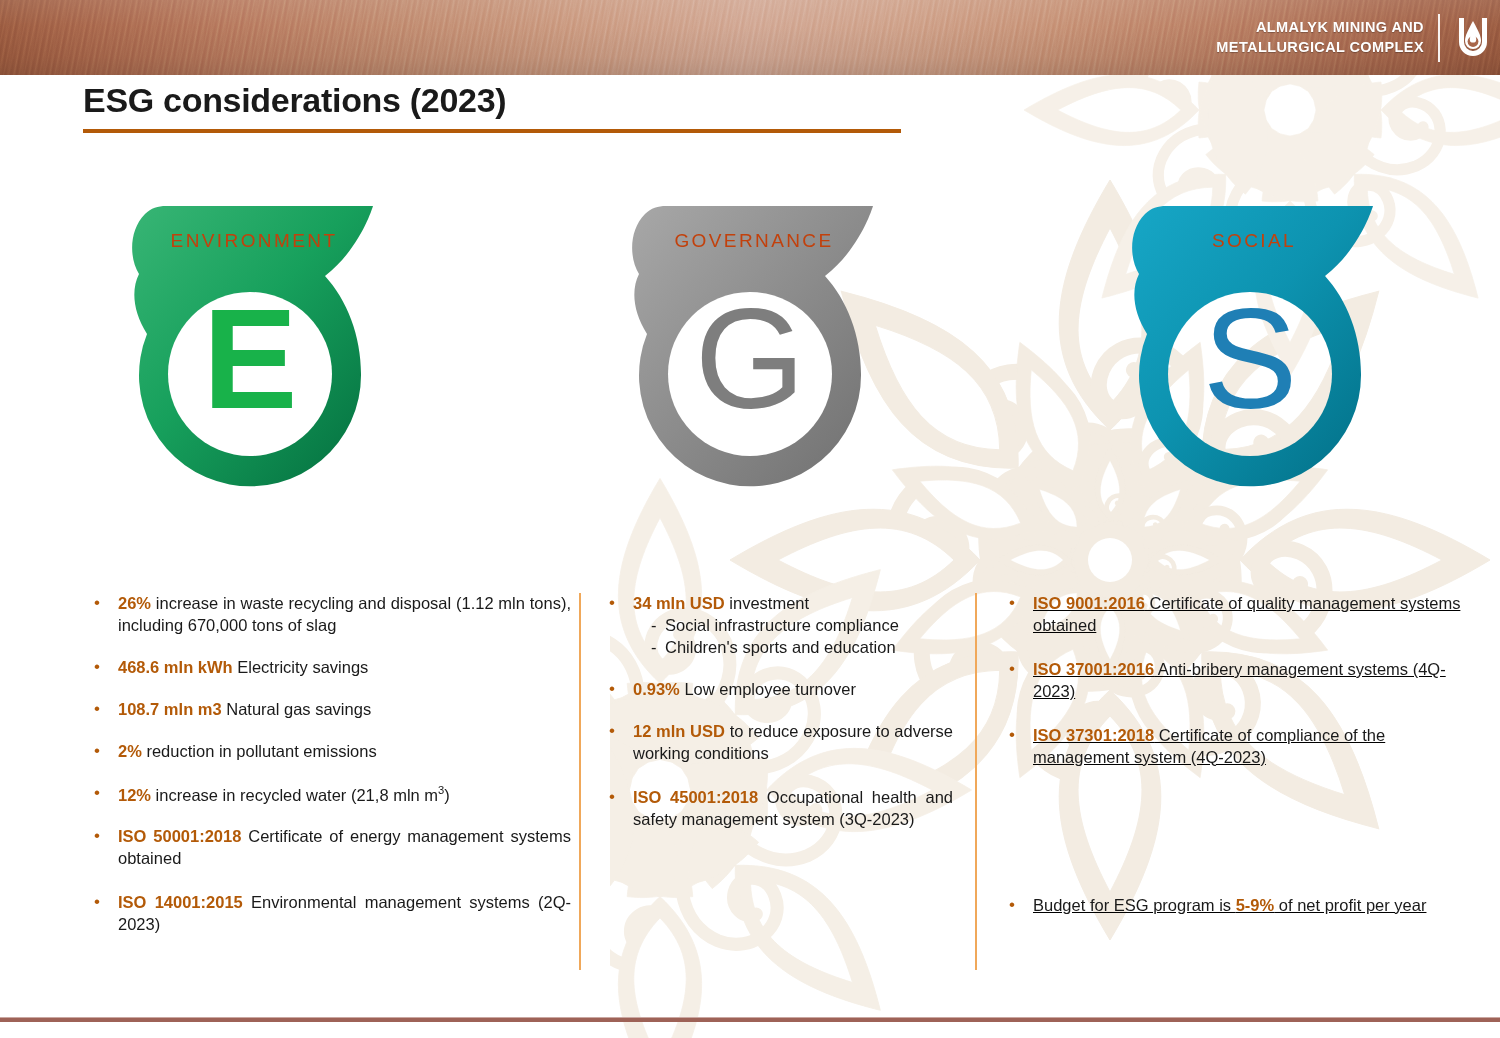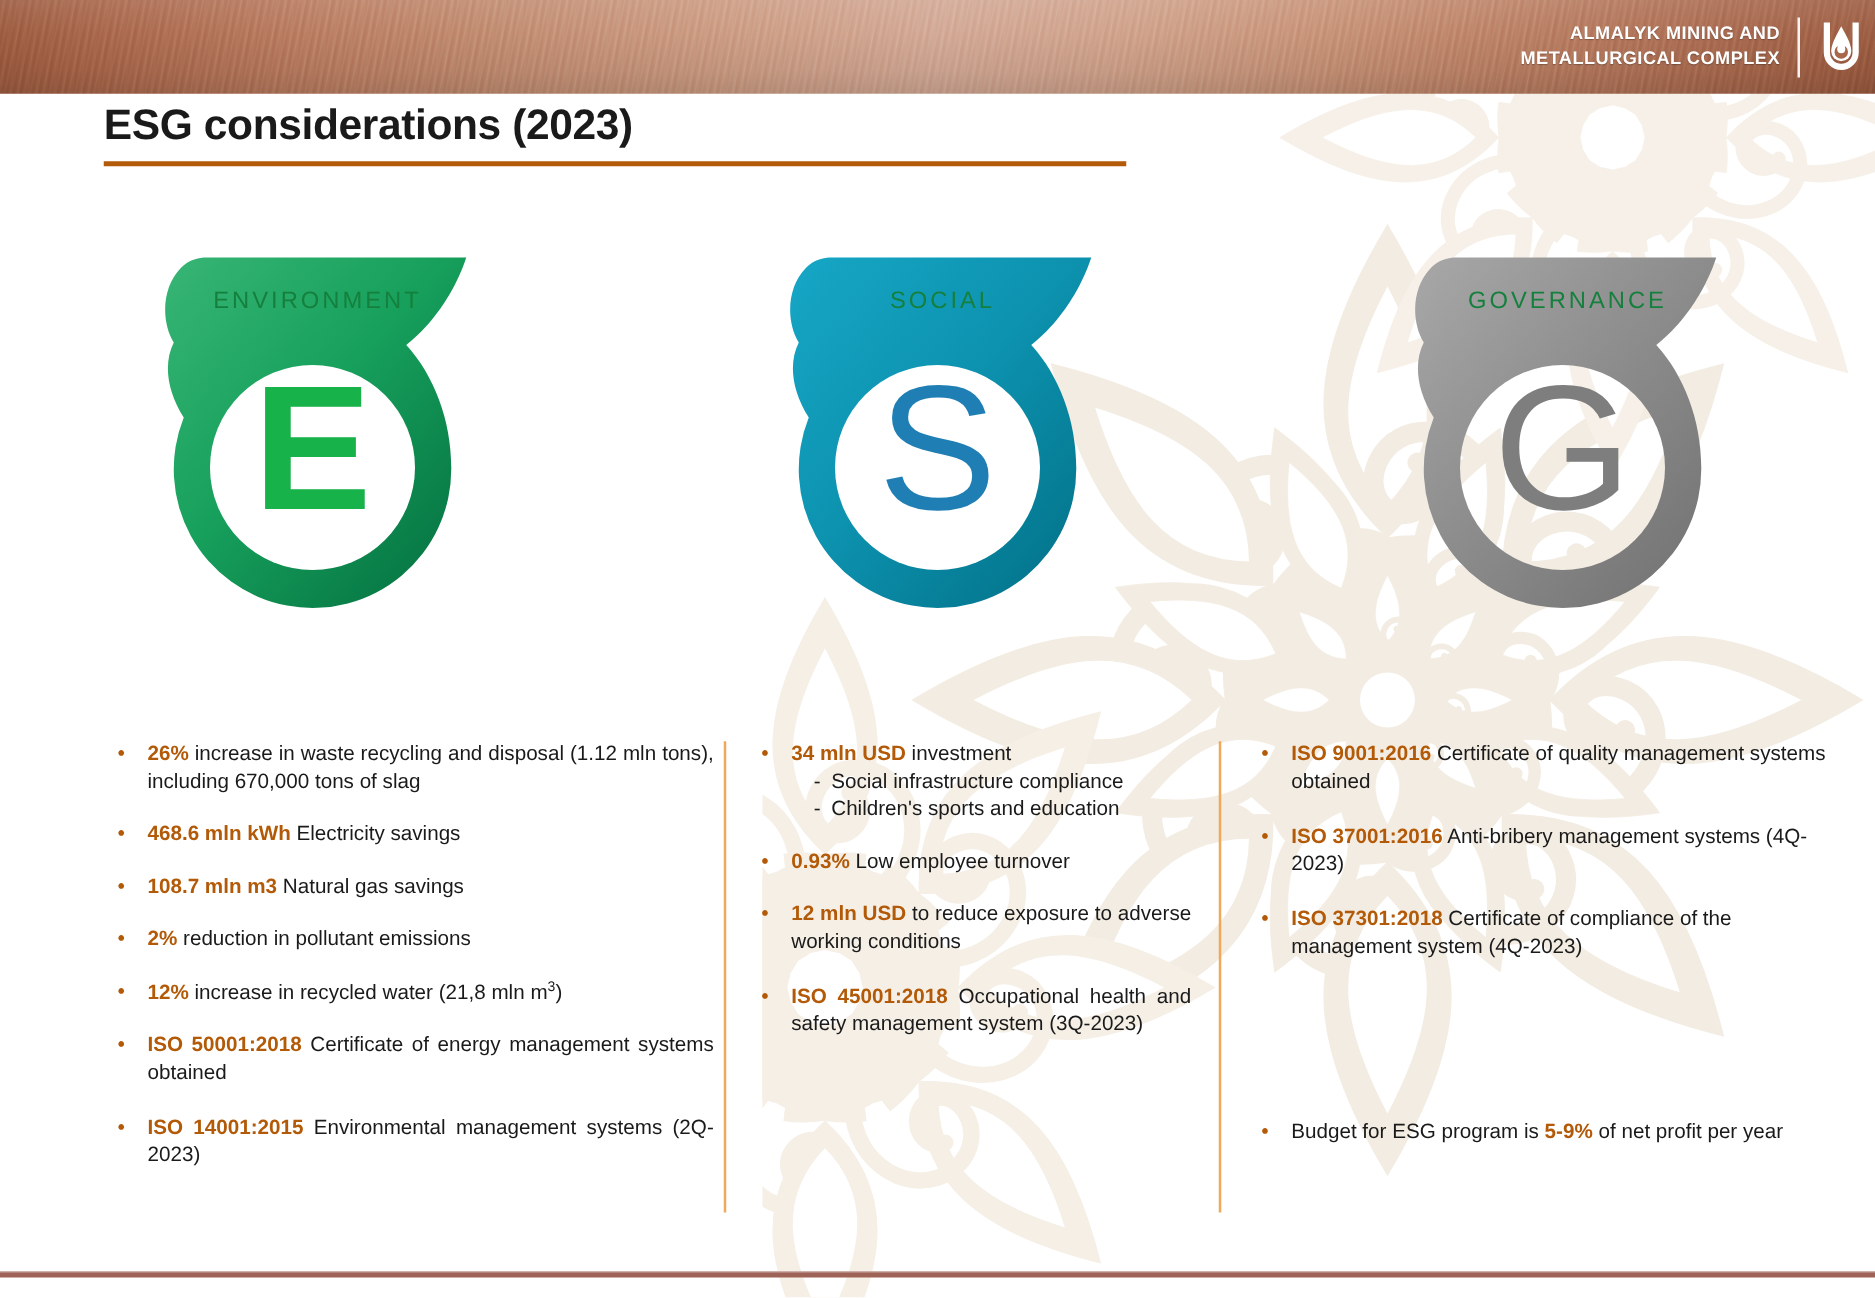--- a/index.html
+++ b/index.html
@@ -157,21 +157,21 @@
     top: 0;
     width: 278px;
     height: 316px;
   }
   .badge svg { display: block; width: 278px; height: 316px; }
   .badge-label {
     position: absolute;
     left: 12px; right: 0;
     top: 34px;
     text-align: center;
-    color: #15803d;
+    color: #c2410c;
     font-size: 19px;
     letter-spacing: 2.4px;
     font-family: "Liberation Sans", sans-serif;
     padding-right: 4px;
   }
   .badge-letter {
     position: absolute;
     left: 0; right: 0;
     top: 92px;
     text-align: center;
@@ -193,21 +193,21 @@
     height: 400px;
     z-index: 2;
     display: flex;
   }
   .col {
     position: relative;
     padding-top: 7px;
   }
   .col.env  { width: 579px; padding-left: 88px; padding-right: 8px; }
   .col.soc  { width: 396px; padding-left: 24px; padding-right: 22px; }
-  .col.gov  { width: 525px; padding-left: 28px; padding-right: 20px; }
+  .col.gov  { width: 525px; padding-left: 28px; padding-right: 20px; text-decoration: underline; }
 
   .divider {
     position: absolute;
     top: 7px;
     width: 2px;
     height: 377px;
     background: #f0a85a;
     z-index: 2;
   }
   #divider-1 { left: 579px; }
@@ -375,60 +375,60 @@
         </svg>
         <div class="badge-label">ENVIRONMENT</div>
         <div class="badge-letter e">E</div>
       </div>
     </div>
 
     <div class="badge-cell">
       <div class="badge">
         <svg viewBox="0 0 278 316" aria-hidden="true">
           <defs>
+            <linearGradient id="gradG" x1="0" y1="0" x2="1" y2="1">
+              <stop offset="0%" stop-color="#ababab"></stop>
+              <stop offset="45%" stop-color="#8e8e8e"></stop>
+              <stop offset="100%" stop-color="#6b6b6b"></stop>
+            </linearGradient>
+            <mask id="maskG">
+              <rect width="278" height="316" fill="#000"></rect>
+              <path d="M55 10 L262 10 C 262 10, 250 52, 214 80 C 236 104, 250 140, 250 178 A111 111 0 1 1 36 138 C 22 116, 20 94, 28 78 C 18 62, 18 34, 34 18 C 40 12, 47 10, 55 10 Z" fill="#fff"></path>
+              <circle cx="139" cy="178" r="82" fill="#000"></circle>
+            </mask>
+          </defs>
+          <rect width="278" height="316" fill="url(#gradG)" mask="url(#maskG)"></rect>
+        </svg>
+        <div class="badge-label">GOVERNANCE</div>
+        <div class="badge-letter g">G</div>
+      </div>
+    </div>
+
+    <div class="badge-cell">
+      <div class="badge">
+        <svg viewBox="0 0 278 316" aria-hidden="true">
+          <defs>
             <linearGradient id="gradS" x1="0" y1="0" x2="1" y2="1">
               <stop offset="0%" stop-color="#18a9c9"></stop>
               <stop offset="45%" stop-color="#0d93b0"></stop>
               <stop offset="100%" stop-color="#00697f"></stop>
             </linearGradient>
             <mask id="maskS">
               <rect width="278" height="316" fill="#000"></rect>
               <path d="M55 10 L262 10 C 262 10, 250 52, 214 80 C 236 104, 250 140, 250 178 A111 111 0 1 1 36 138 C 22 116, 20 94, 28 78 C 18 62, 18 34, 34 18 C 40 12, 47 10, 55 10 Z" fill="#fff"></path>
               <circle cx="139" cy="178" r="82" fill="#000"></circle>
             </mask>
           </defs>
           <rect width="278" height="316" fill="url(#gradS)" mask="url(#maskS)"></rect>
         </svg>
         <div class="badge-label">SOCIAL</div>
         <div class="badge-letter s">S</div>
       </div>
     </div>
 
-    <div class="badge-cell">
-      <div class="badge">
-        <svg viewBox="0 0 278 316" aria-hidden="true">
-          <defs>
-            <linearGradient id="gradG" x1="0" y1="0" x2="1" y2="1">
-              <stop offset="0%" stop-color="#ababab"></stop>
-              <stop offset="45%" stop-color="#8e8e8e"></stop>
-              <stop offset="100%" stop-color="#6b6b6b"></stop>
-            </linearGradient>
-            <mask id="maskG">
-              <rect width="278" height="316" fill="#000"></rect>
-              <path d="M55 10 L262 10 C 262 10, 250 52, 214 80 C 236 104, 250 140, 250 178 A111 111 0 1 1 36 138 C 22 116, 20 94, 28 78 C 18 62, 18 34, 34 18 C 40 12, 47 10, 55 10 Z" fill="#fff"></path>
-              <circle cx="139" cy="178" r="82" fill="#000"></circle>
-            </mask>
-          </defs>
-          <rect width="278" height="316" fill="url(#gradG)" mask="url(#maskG)"></rect>
-        </svg>
-        <div class="badge-label">GOVERNANCE</div>
-        <div class="badge-letter g">G</div>
-      </div>
-    </div>
-
   </div>
 
   <div id="columns">
 
     <div class="divider" id="divider-1"></div>
     <div class="divider" id="divider-2"></div>
 
     <div class="col env">
       <ul class="bullets">
         <li class="just sp-1"><span class="hl">26%</span><span> increase in waste recycling and disposal (1.12 mln tons), including 670,000 tons of slag</span></li>

